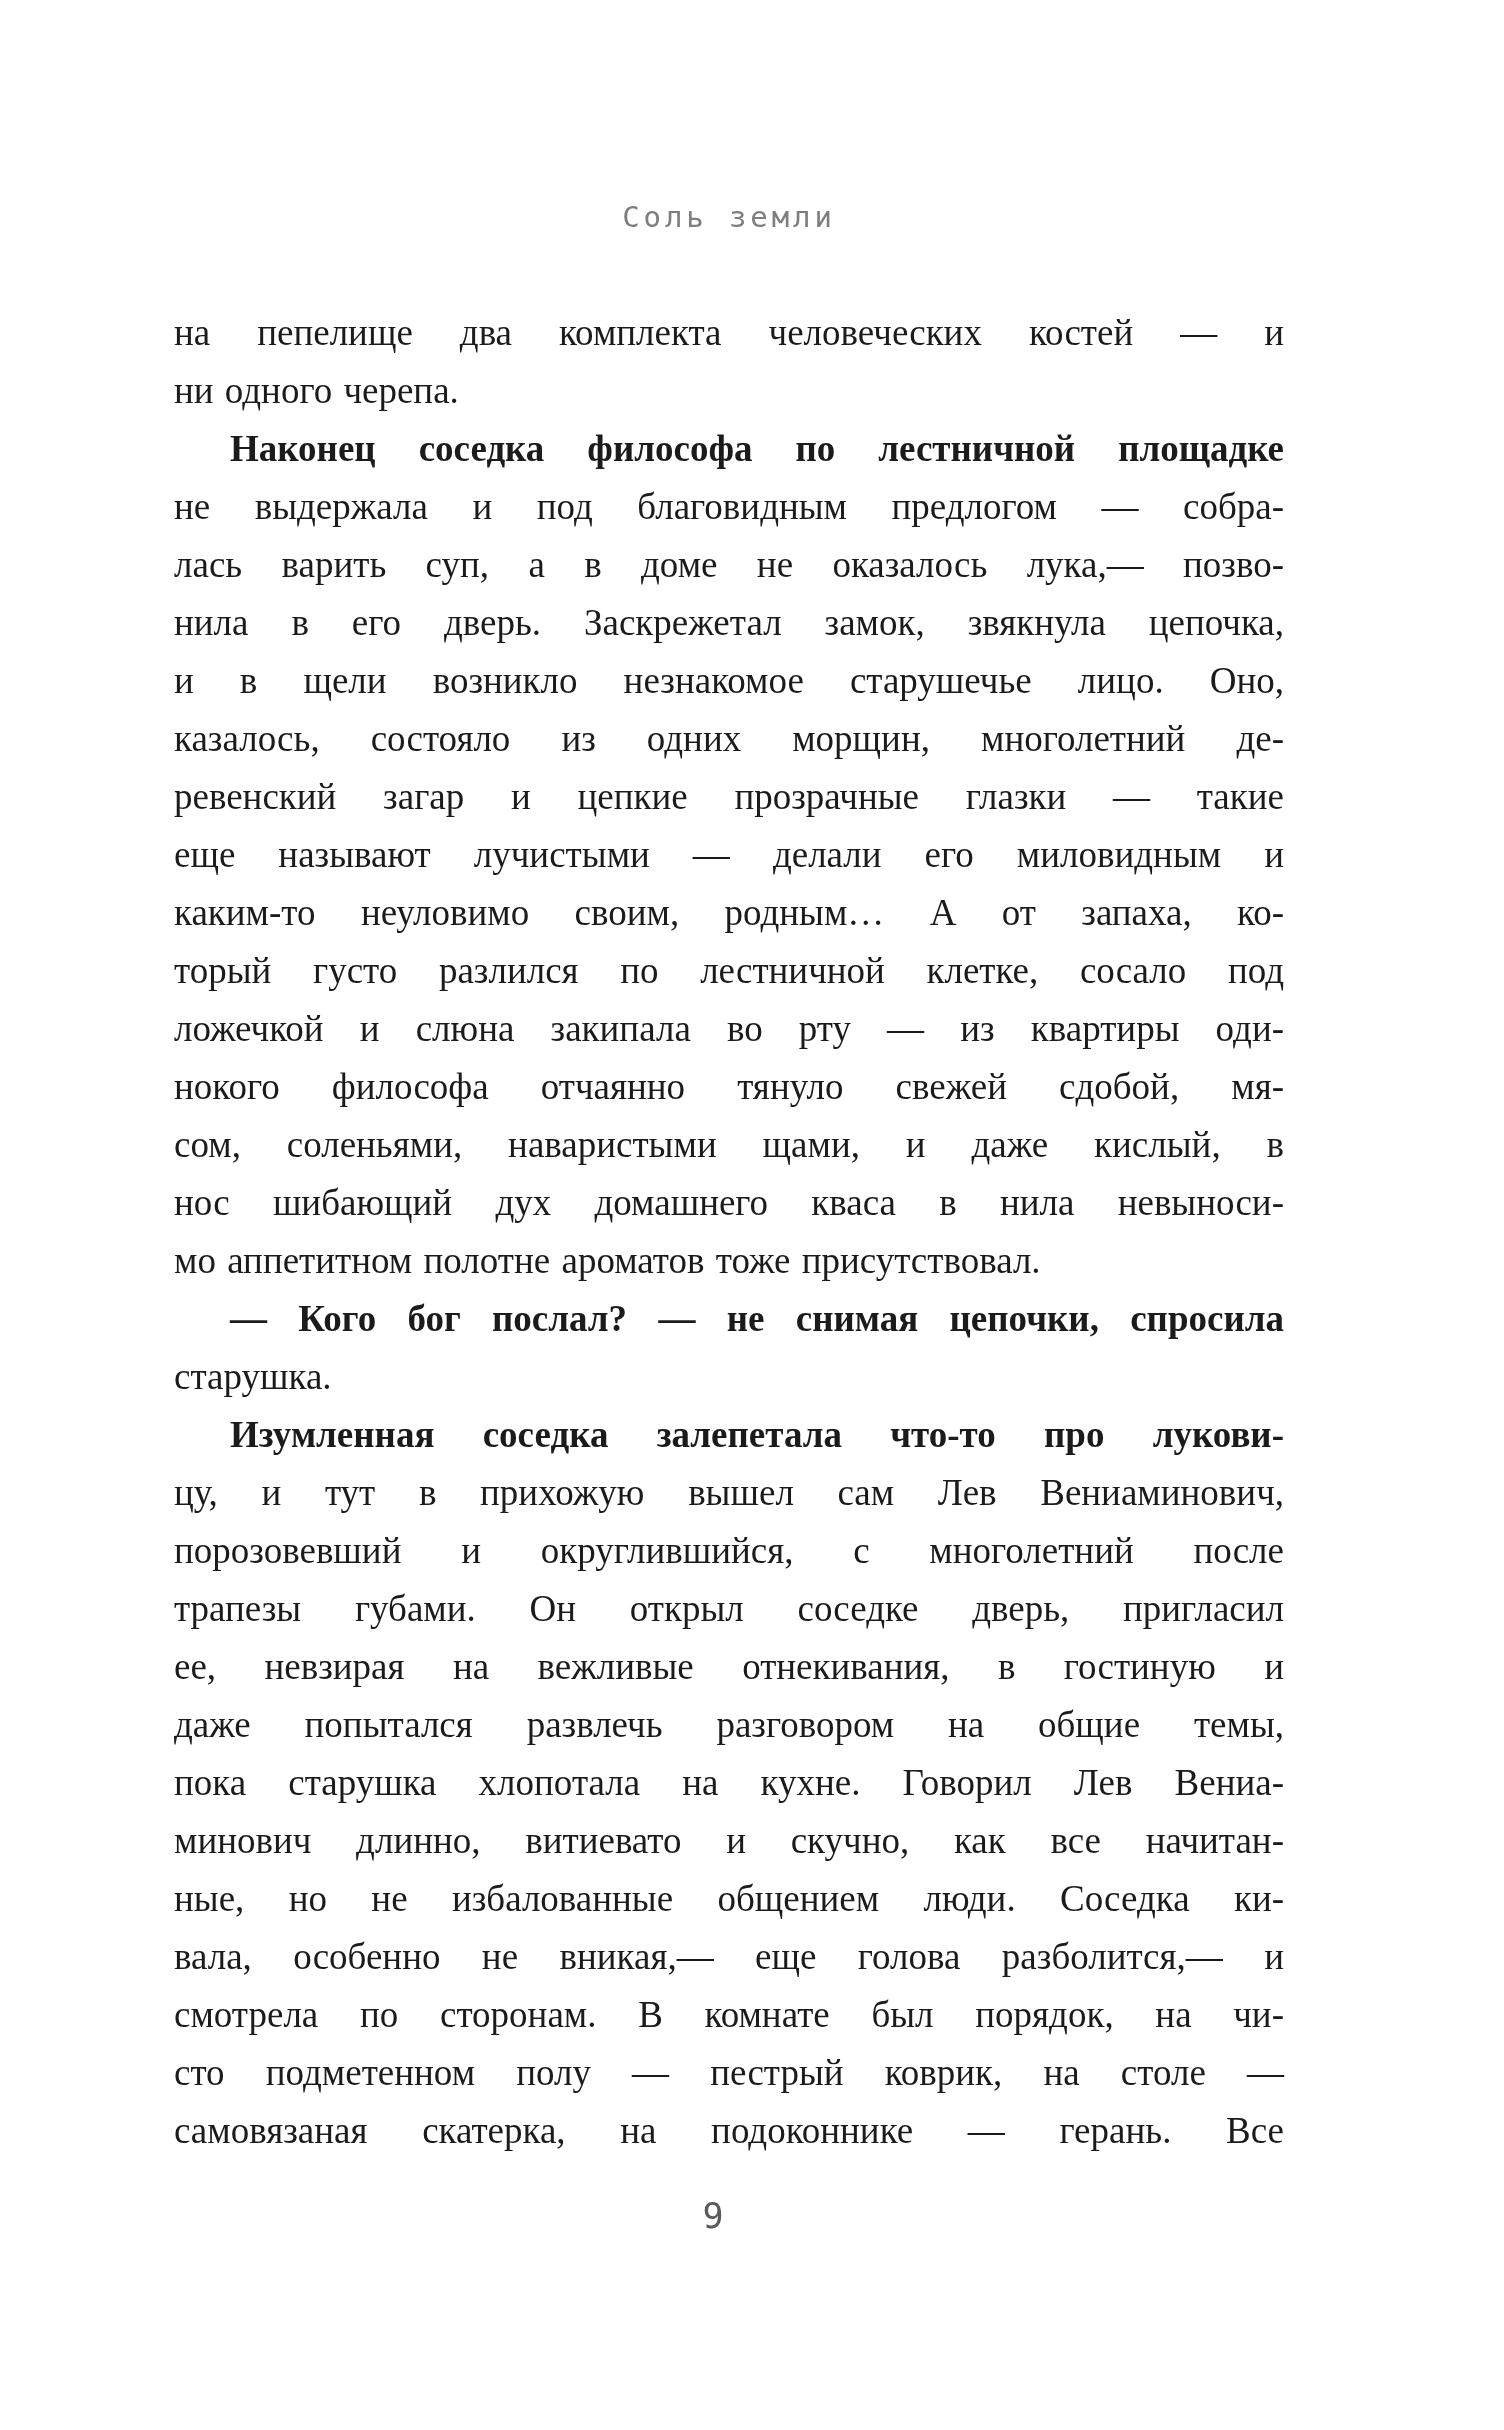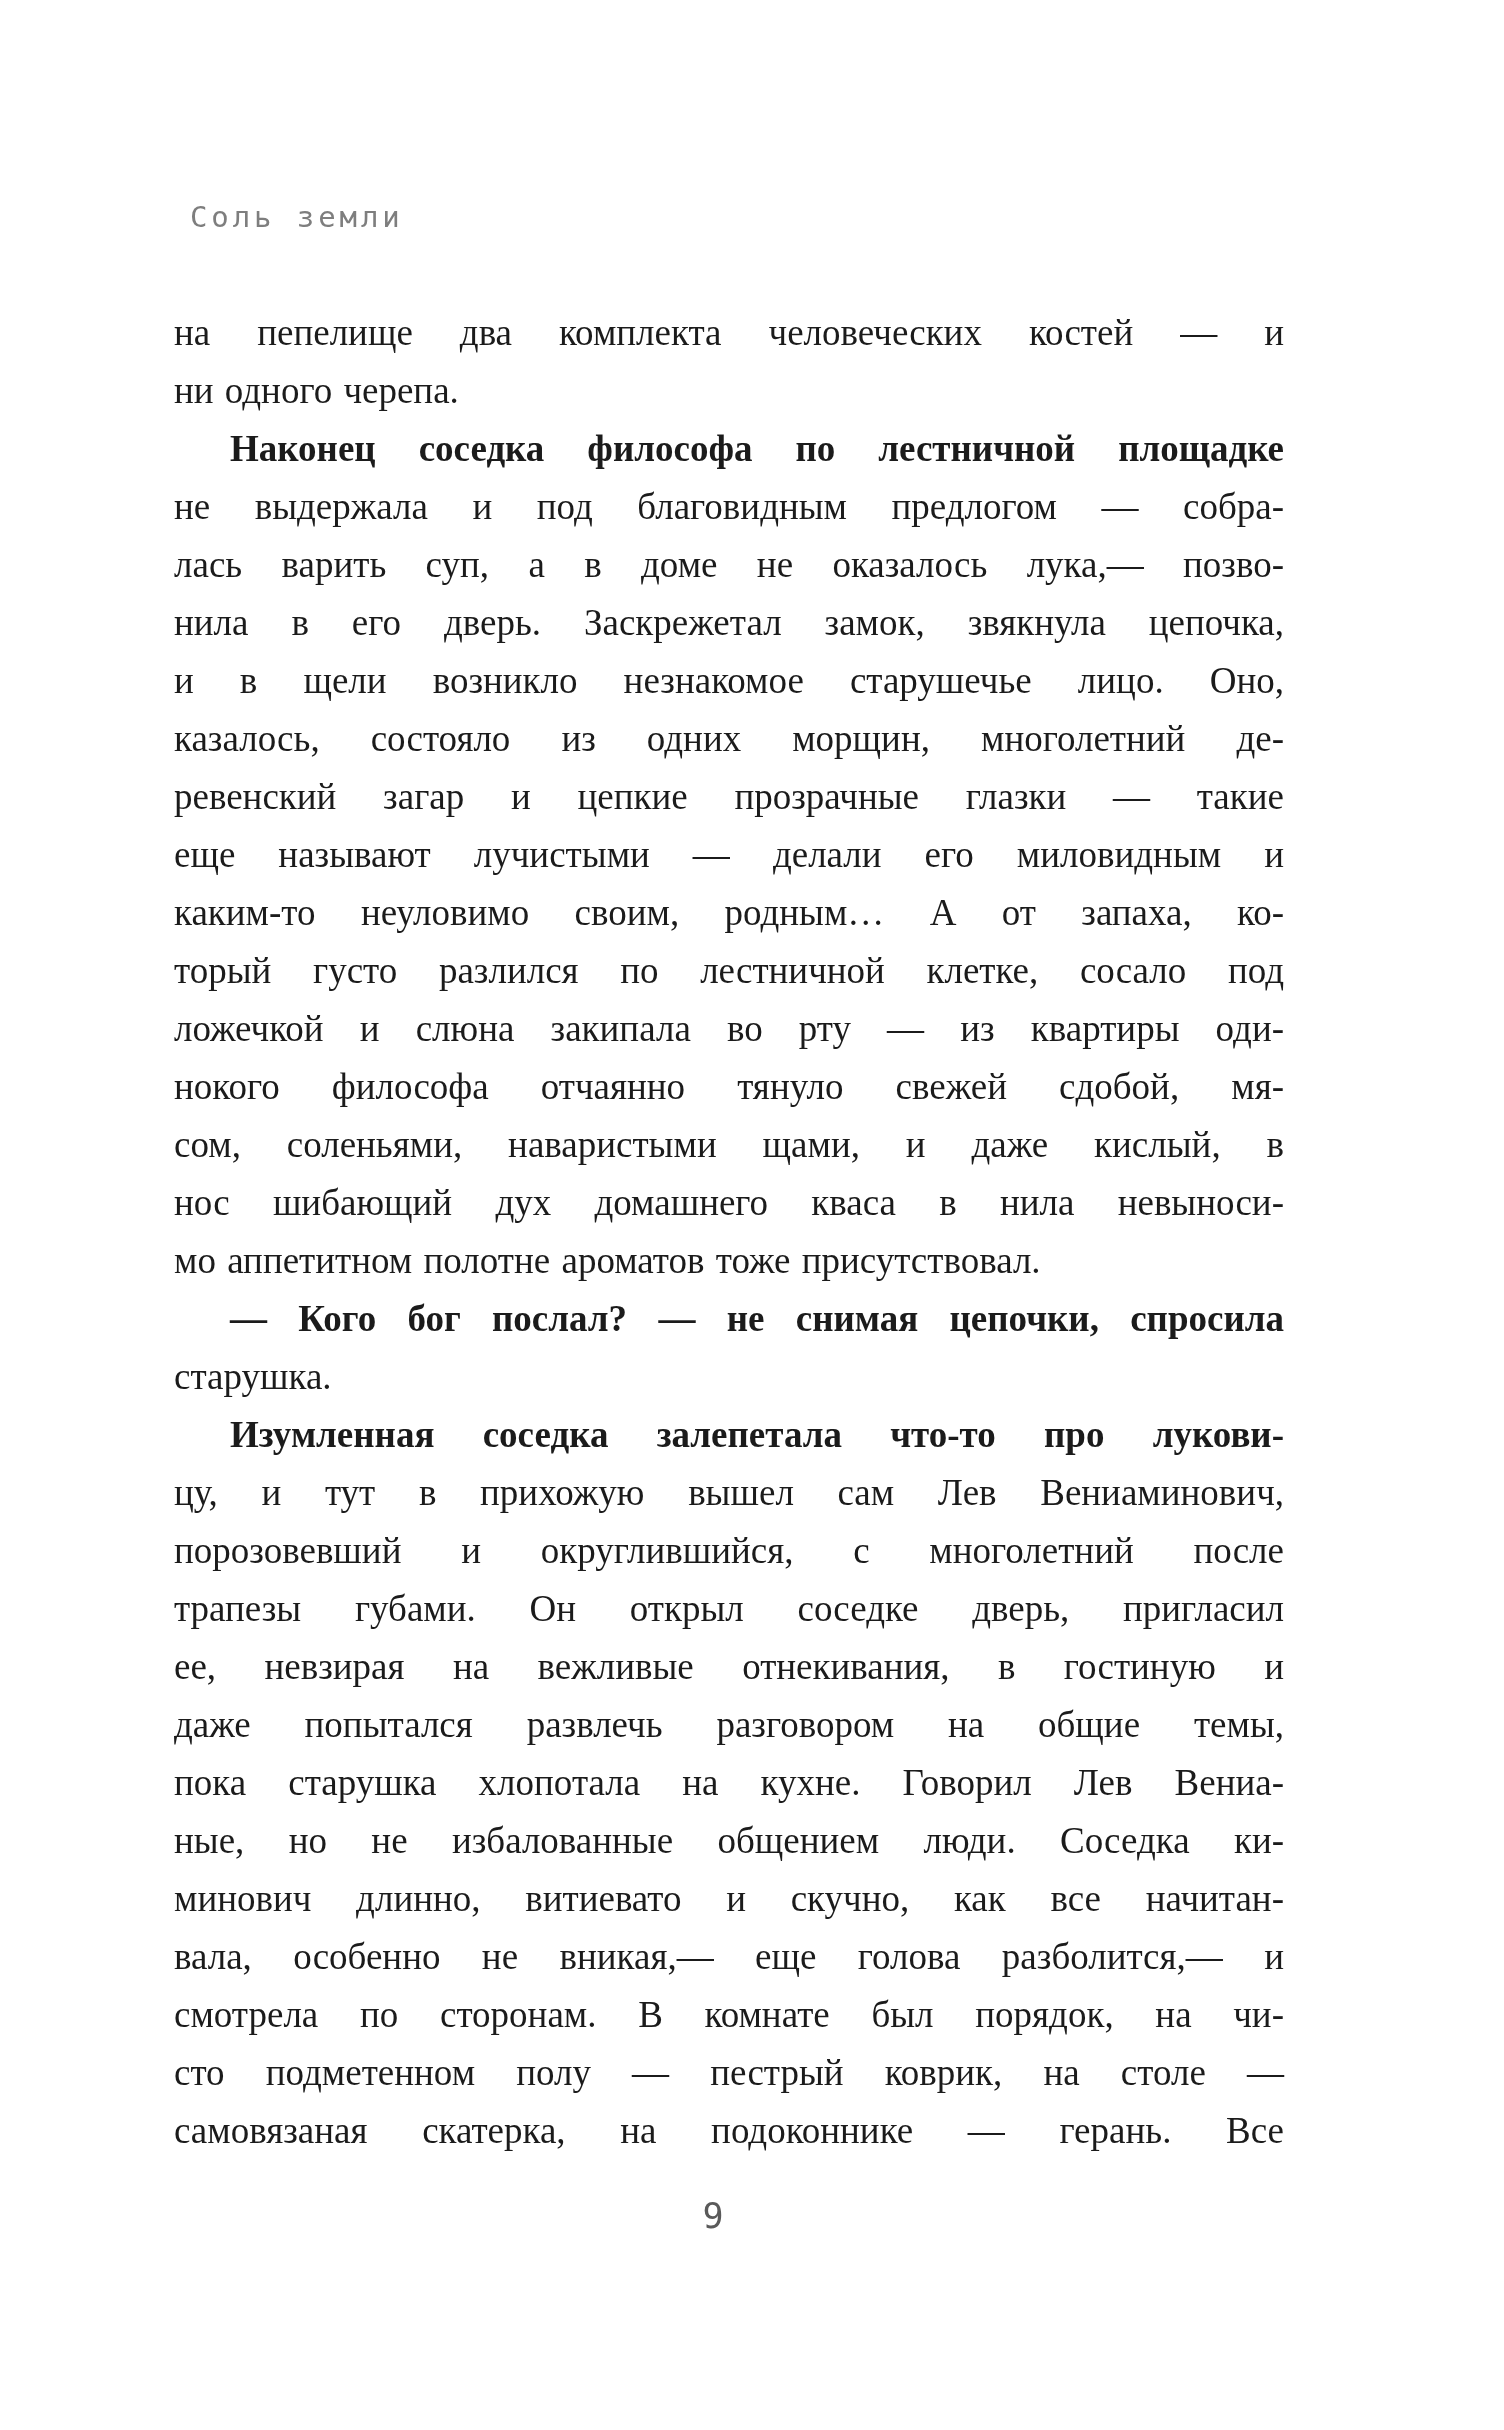--- a/index.html
+++ b/index.html
@@ -13,23 +13,24 @@
   .page {
     position: relative;
     width: 1505px;
     height: 2431px;
     background: var(--bg);
     overflow: hidden;
     font-family: "Liberation Serif", serif;
   }
   .running-title {
     position: absolute;
-    left: 190px;
+    left: 174px;
     width: 1110px;
     top: 200px;
+    text-align: center;
     font-family: "DejaVu Sans Mono", monospace;
     font-size: 29px;
     letter-spacing: 3.9px;
     color: var(--title-gray);
     white-space: pre;
   }
   .text-block {
     position: absolute;
     left: 174px;
     top: 304px;
@@ -89,22 +90,22 @@
       <div class="line">мо аппетитном полотне ароматов тоже присутствовал.</div>
       <div class="line indent just">— Кого бог послал? — не снимая цепочки, спросила</div>
       <div class="line">старушка.</div>
       <div class="line indent just">Изумленная соседка залепетала что-то про лукови-</div>
       <div class="line just">цу, и тут в прихожую вышел сам Лев Вениаминович,</div>
       <div class="line just">порозовевший и округлившийся, с многолетний после</div>
       <div class="line just">трапезы губами. Он открыл соседке дверь, пригласил</div>
       <div class="line just">ее, невзирая на вежливые отнекивания, в гостиную и</div>
       <div class="line just">даже попытался развлечь разговором на общие темы,</div>
       <div class="line just">пока старушка хлопотала на кухне. Говорил Лев Вениа-</div>
+      <div class="line just">минович длинно, витиевато и скучно, как все начитан-</div>
       <div class="line just">ные, но не избалованные общением люди. Соседка ки-</div>
-      <div class="line just">минович длинно, витиевато и скучно, как все начитан-</div>
       <div class="line just">вала, особенно не вникая,— еще голова разболится,— и</div>
       <div class="line just">смотрела по сторонам. В комнате был порядок, на чи-</div>
       <div class="line just">сто подметенном полу — пестрый коврик, на столе —</div>
       <div class="line just">самовязаная скатерка, на подоконнике — герань. Все</div>
     </div>
 
   <div class="page-number">9</div>
 </div>
 
 

